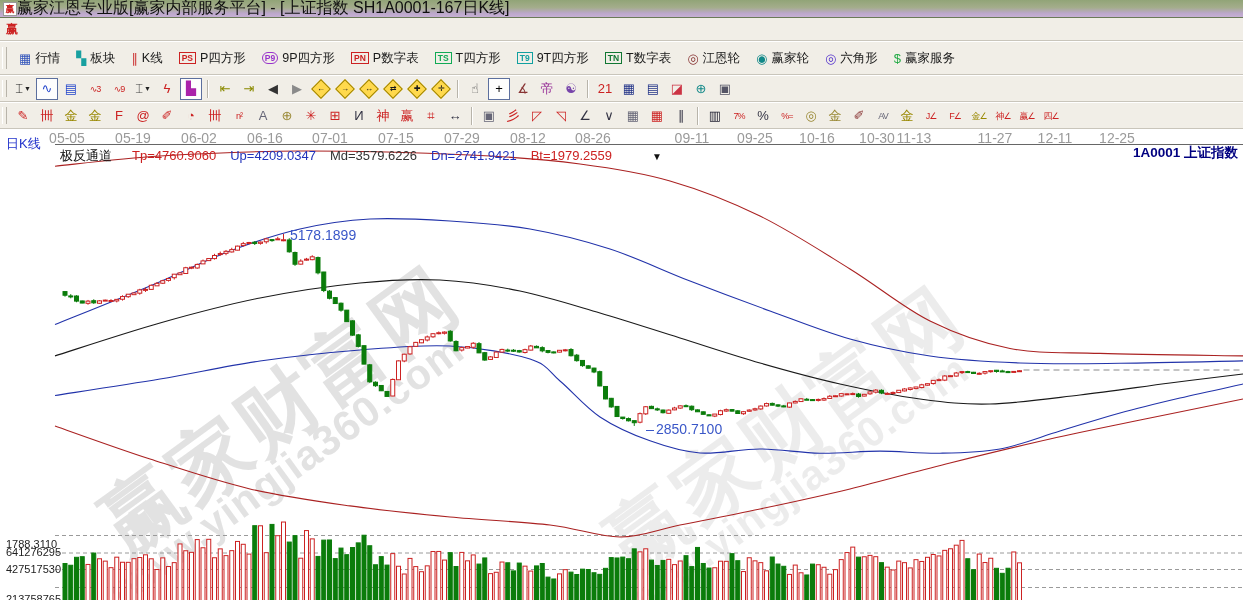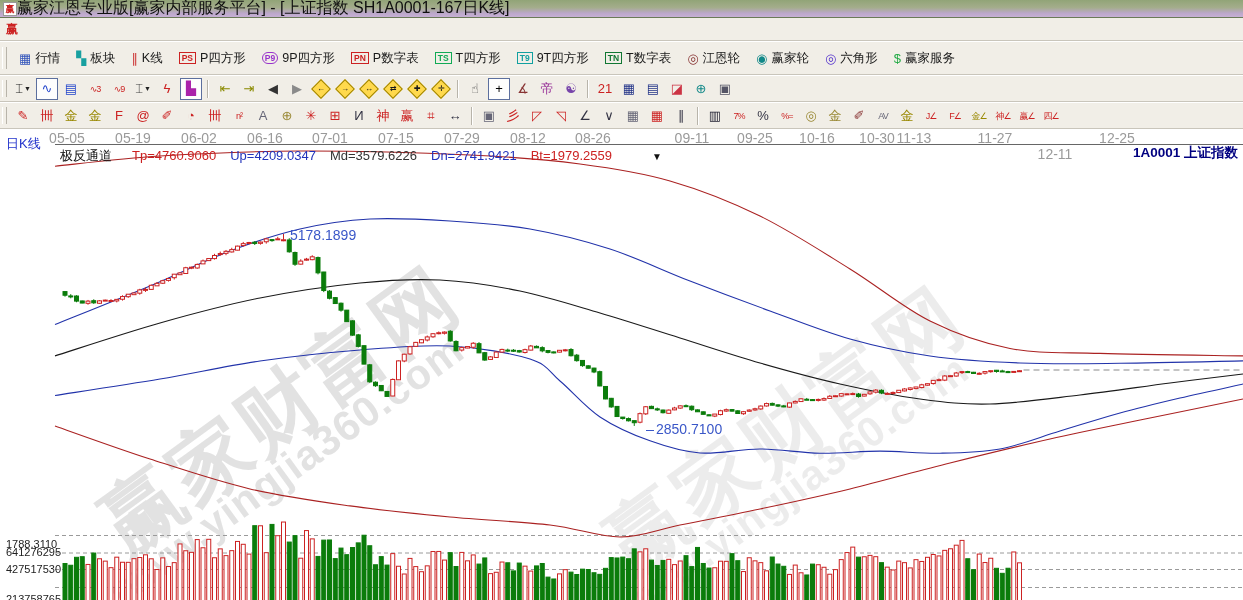--- a/index.html
+++ b/index.html
@@ -911,21 +911,21 @@
         <span class="axis-date" style="left: 396px;">07-15</span>
         <span class="axis-date" style="left: 462px;">07-29</span>
         <span class="axis-date" style="left: 528px;">08-12</span>
         <span class="axis-date" style="left: 593px;">08-26</span>
         <span class="axis-date" style="left: 656px; margin-left: 36px;">09-11</span>
         <span class="axis-date" style="left: 755px;">09-25</span>
         <span class="axis-date" style="left: 817px;">10-16</span>
         <span class="axis-date" style="left: 877px;">10-30</span>
         <span class="axis-date" style="left: 914px;">11-13</span>
         <span class="axis-date" style="left: 995px;">11-27</span>
-        <span class="axis-date" style="left: 1055px; margin-top: 16px;">12-11</span>
+        <span class="axis-date" style="left: 1055px;">12-11</span>
         <span class="axis-date" style="left: 1117px;">12-25</span>
       </div>
     <div class="ovl axisline"></div>
     <div class="ovl indicator">
       <span class="ind-name">极反通道</span><span id="ind-values"><span class="ind-val" style="color: rgb(204, 34, 34);">Tp=4760.9060</span><span class="ind-val" style="color: rgb(34, 51, 187);">Up=4209.0347</span><span class="ind-val" style="color: rgb(51, 51, 51);">Md=3579.6226</span><span class="ind-val" style="color: rgb(34, 51, 187);">Dn=2741.9421</span><span class="ind-val" style="color: rgb(204, 34, 34);">Bt=1979.2559</span></span>
     </div>
     <span class="ovl symbol">1A0001  上证指数</span>
     <span class="ovl marker">▼</span>
     <span class="ovl ann peak">5178.1899</span>
     <span class="ovl ann low">2850.7100</span>

